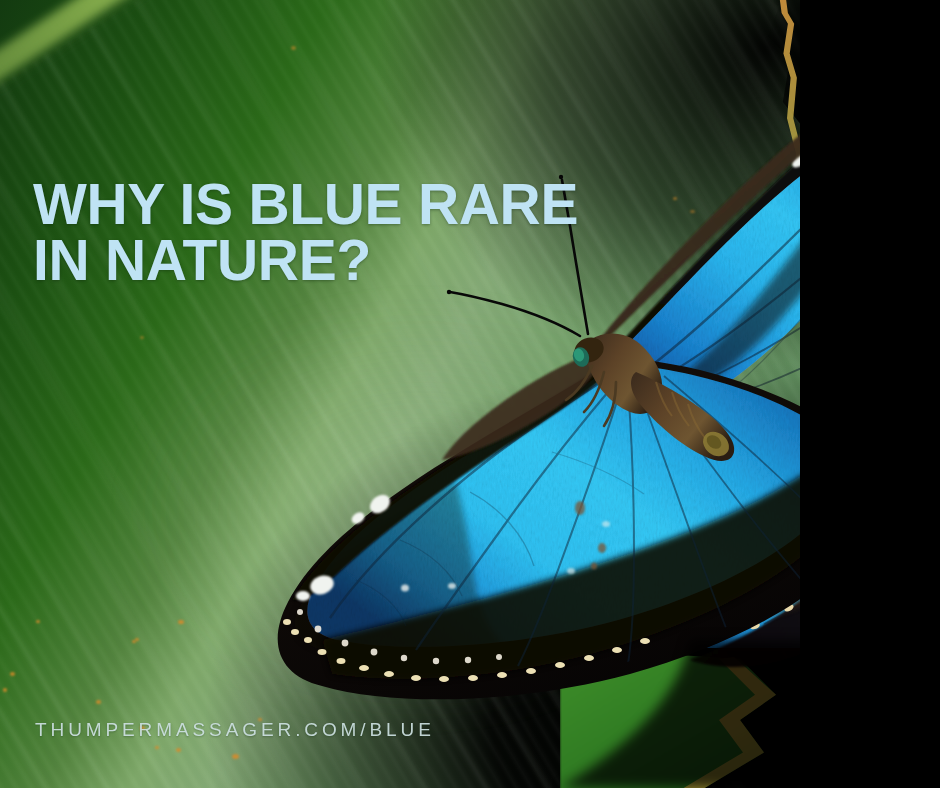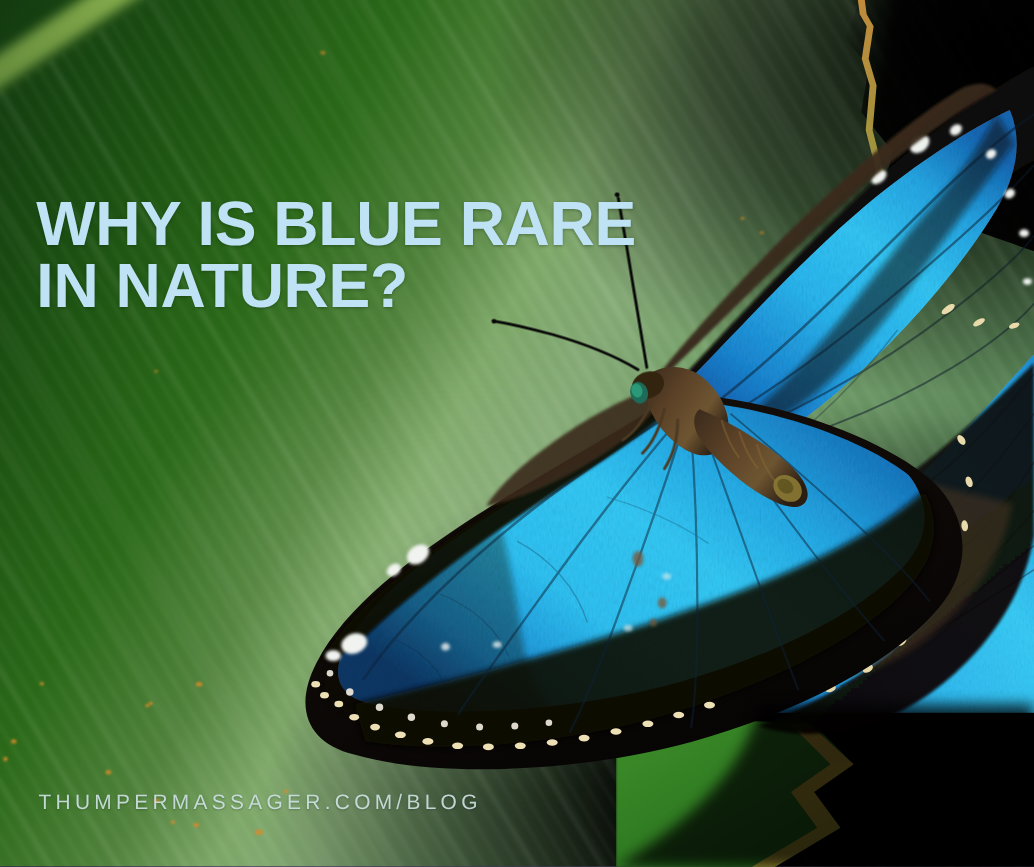--- a/index.html
+++ b/index.html
@@ -3,25 +3,25 @@
 <meta charset="utf-8">
 <title>Why Is Blue Rare In Nature</title>
 <style>
   html, body {
     margin: 0;
     padding: 0;
     background: #000;
   }
   #canvas {
     position: relative;
-    width: 940px;
+    width: 800px;
     height: 788px;
     overflow: hidden;
     font-family: "Liberation Sans", sans-serif;
-    background: #4c1d95;
+    background: #a16207;
   }
 
   
   .layer { position: absolute; }
 
   .bg-dark {
     inset: 0;
     background:
       radial-gradient(ellipse 120% 90% at 88% 92%, rgba(0,0,0,1) 0%, rgba(0,0,0,0.95) 22%, rgba(0,0,0,0) 52%),
       radial-gradient(ellipse 70% 60% at 96% 6%, rgba(0,0,0,0.97) 0%, rgba(2,10,2,0.6) 40%, rgba(0,0,0,0) 70%),
@@ -505,15 +505,15 @@
       </g>
       <circle cx="561" cy="177" r="2.2" fill="#060606"></circle>
       <circle cx="449" cy="292" r="2.2" fill="#060606"></circle>
     </g>
 
     <path d="M690,640 L940,640 L940,788 L560,788 C640,740 680,690 690,640 Z" fill="#000" opacity="0.75" filter="url(#soft4)"></path>
   </svg>
 
   <h1 class="headline">WHY IS BLUE RARE
 IN NATURE?</h1>
-  <div class="footer-url">THUMPERMASSAGER.COM/BLOG</div>
+  <div class="footer-url">THUMPERMASSAGER.COM/BLUE</div>
 
 </div>
 
 </body></html>

